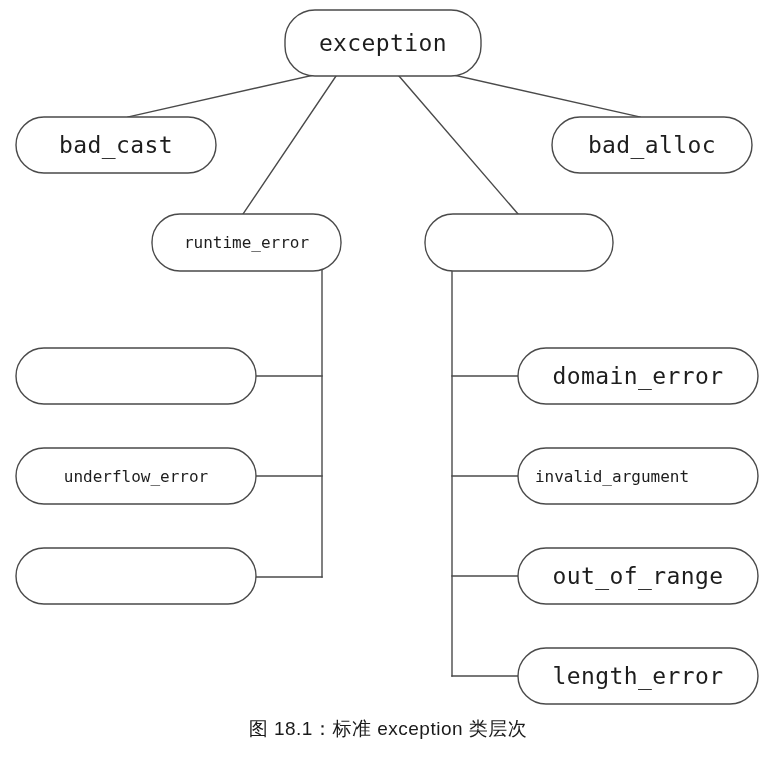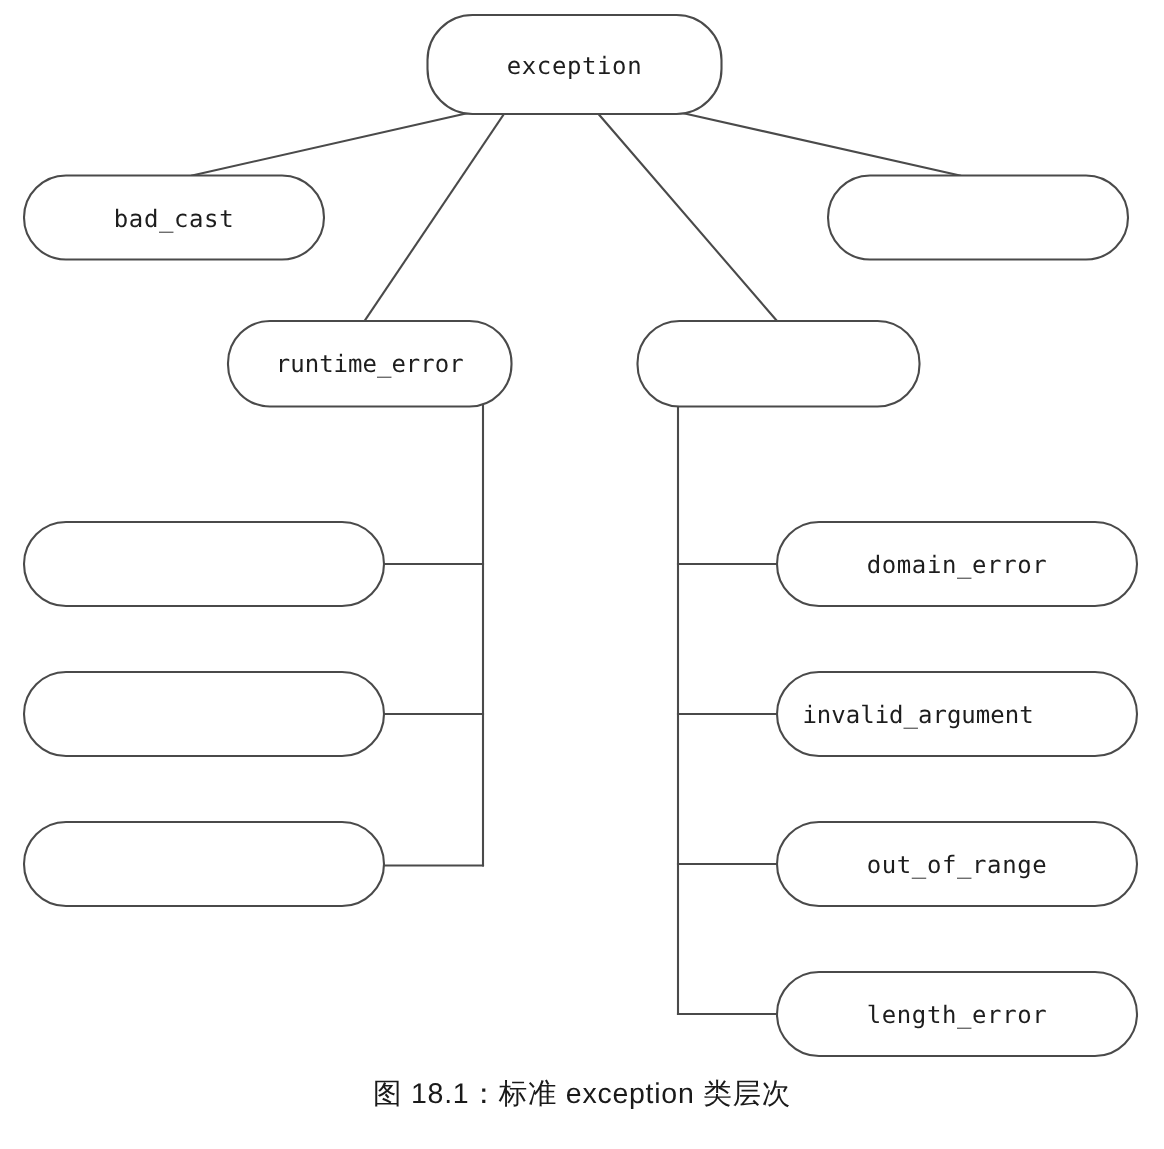--- a/index.html
+++ b/index.html
@@ -33,21 +33,21 @@
     stroke-width: 1.4;
     stroke-linecap: square;
     stroke-linejoin: miter;
   }
   .node-label {
     position: absolute;
     display: flex;
     align-items: center;
     justify-content: center;
     font-family: "DejaVu Sans Mono", "Liberation Mono", monospace;
-    font-size: 16px;
+    font-size: 23px;
     color: #1d1d1d;
     letter-spacing: 0.4px;
     white-space: nowrap;
     user-select: none;
   }
   .node-label.narrow {
     font-size: 16px;
     letter-spacing: 0px;
   }
   #caption {
@@ -99,21 +99,23 @@
       <rect class="node-shape" x="16" y="548" width="240" height="56" rx="28" ry="28"></rect>
       <rect class="node-shape" x="518" y="348" width="240" height="56" rx="28" ry="28"></rect>
       <rect class="node-shape" x="518" y="448" width="240" height="56" rx="28" ry="28"></rect>
       <rect class="node-shape" x="518" y="548" width="240" height="56" rx="28" ry="28"></rect>
       <rect class="node-shape" x="518" y="648" width="240" height="56" rx="28" ry="28"></rect>
     </g>
   </svg>
 
   <div class="node-label" style="left:285px; top:10px;  width:196px; height:66px;">exception</div>
   <div class="node-label" style="left:16px;  top:117px; width:200px; height:56px;">bad_cast</div>
+  <div class="node-label" style="left:552px; top:117px; width:200px; height:56px;">bad_alloc</div>
   <div class="node-label narrow" style="left:152px; top:214px; width:189px; height:57px;">runtime_error</div>
+  <div class="node-label narrow" style="left:16px;  top:448px; width:240px; height:56px;">underflow_error</div>
   <div class="node-label" style="left:518px; top:348px; width:240px; height:56px;">domain_error</div>
   <div class="node-label narrow" style="left:492px; top:448px; width:240px; height:56px;">invalid_argument</div>
   <div class="node-label" style="left:518px; top:548px; width:240px; height:56px;">out_of_range</div>
   <div class="node-label" style="left:518px; top:648px; width:240px; height:56px;">length_error</div>
 
   <div id="caption">图 18.1：标准 exception 类层次</div>
 
 </div>
 
 </body></html>

